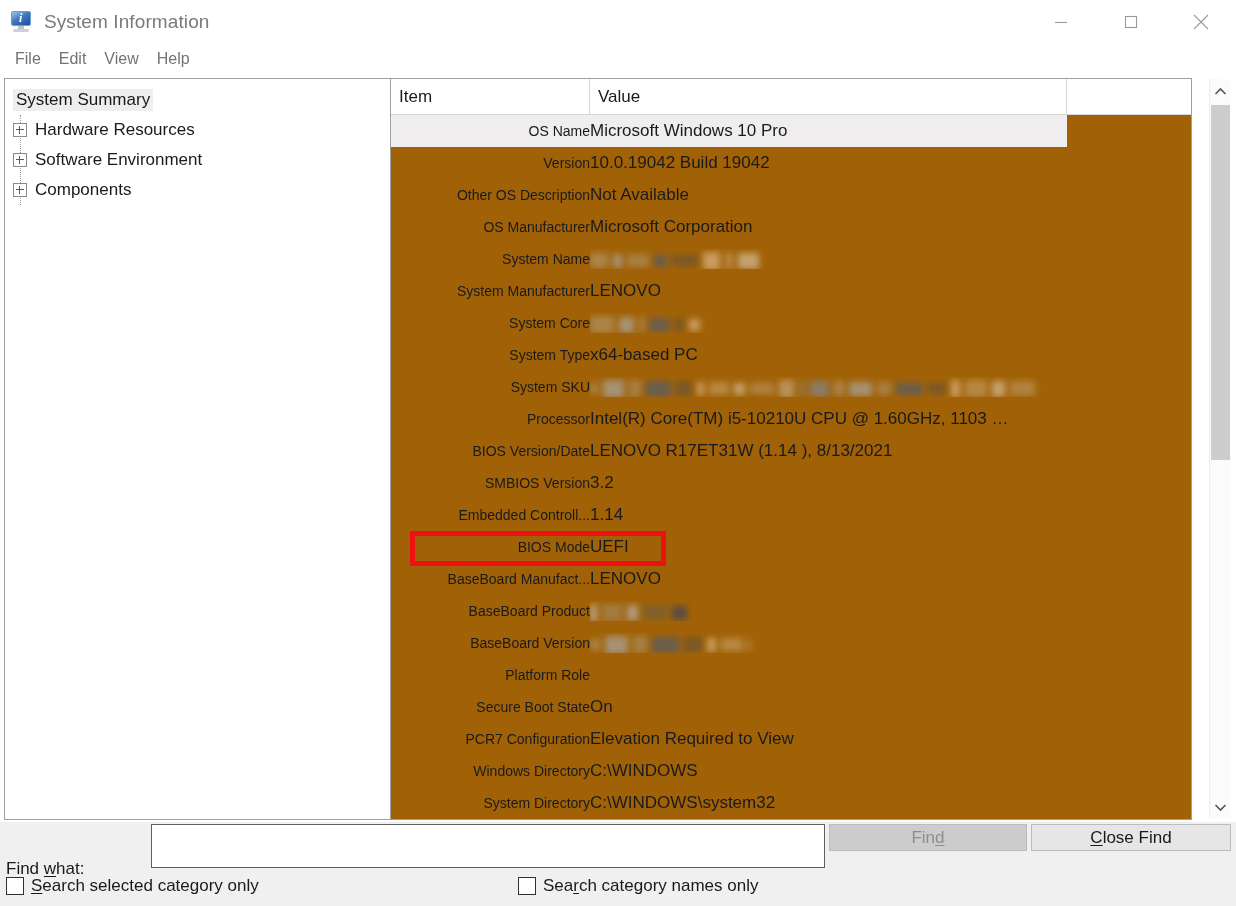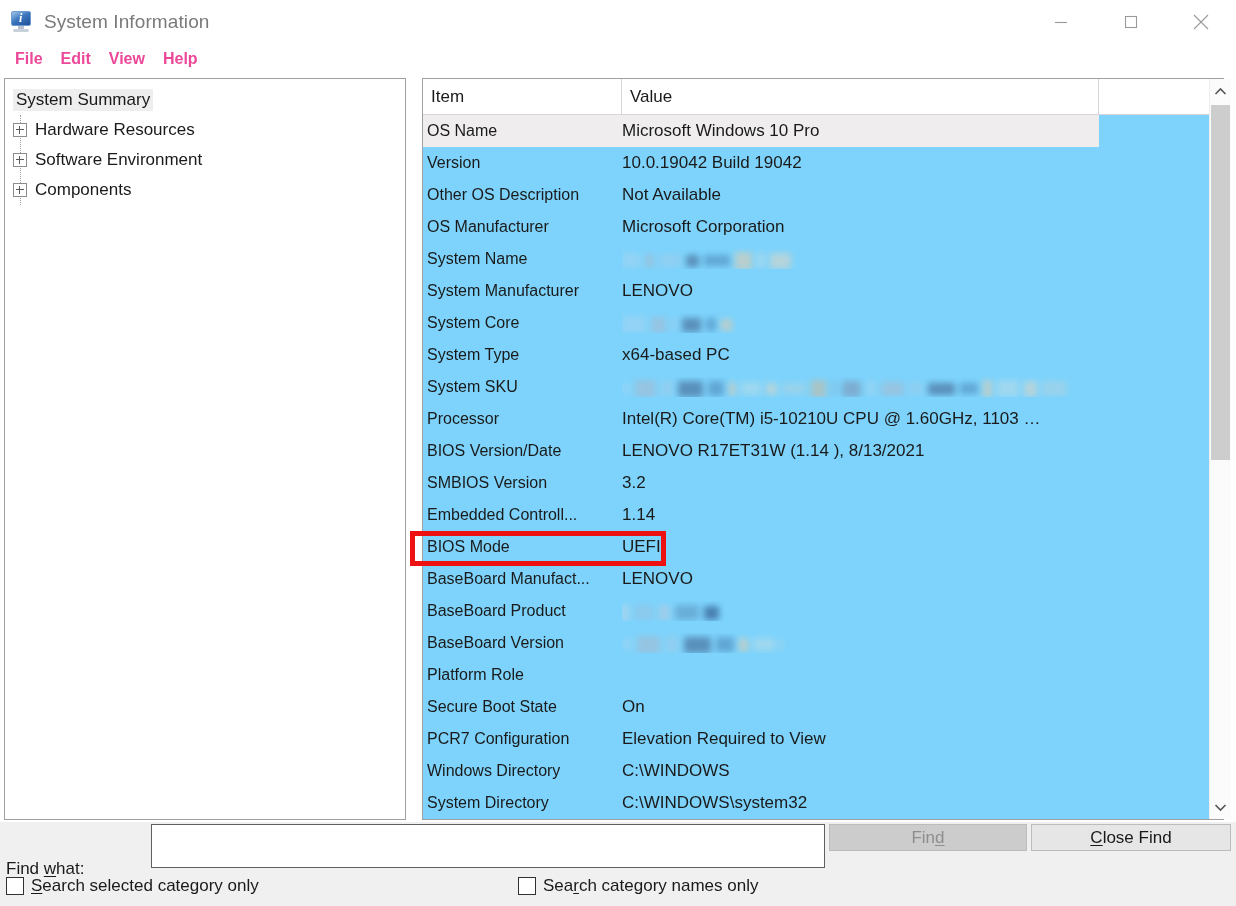--- a/index.html
+++ b/index.html
@@ -76,24 +76,23 @@
   
   .menubar {
     position: absolute; left: 0; top: 44px;
     width: 1236px; height: 30px;
     background: #ffffff;
     display: flex; align-items: center;
     padding-left: 6px;
   }
   .menu-item {
     font-size: 16px;
-    color: #ec4899;
+    color: #737373;
     padding: 2px 9px;
     white-space: nowrap;
-    font-weight: bold;
   }
 
   
   .tree-panel {
     position: absolute;
     left: 4px; top: 78px;
     width: 402px; height: 742px;
     background: #ffffff;
     border: 1px solid #a0a0a0;
     overflow: hidden;
@@ -133,23 +132,23 @@
   .dotline {
     position: absolute;
     left: 11px; top: 30px;
     width: 1px; height: 90px;
     border-left: 1px dotted #9a9a9a;
   }
 
   
   .detail-panel {
     position: absolute;
-    left: 422px; top: 78px;
+    left: 390px; top: 78px;
     width: 802px; height: 742px;
-    background: #7dd3fc;
+    background: #a16207;
     border: 1px solid #a0a0a0;
     overflow: hidden;
   }
   .list-header {
     position: relative;
     height: 36px;
     border-bottom: 1px solid #d6d6d6;
     background: #ffffff;
   }
   .hcell {
@@ -165,23 +164,24 @@
   .drow {
     position: relative;
     height: 32px;
     display: flex; align-items: center;
     white-space: nowrap;
   }
   .drow.selected { background: #efeded; width: 676px; }
   .dcell-item {
     width: 199px;
     padding-left: 4px;
-    font-size: 16px; color: #1a1a1a;
+    font-size: 14px; color: #1a1a1a;
     overflow: hidden;
     flex: 0 0 auto;
+    text-align: right;
   }
   .dcell-value {
     font-size: 17px; color: #1a1a1a;
     flex: 1 1 auto;
     overflow: hidden;
   }
   
   .redacted {
     display: inline-block;
     height: 19px;

